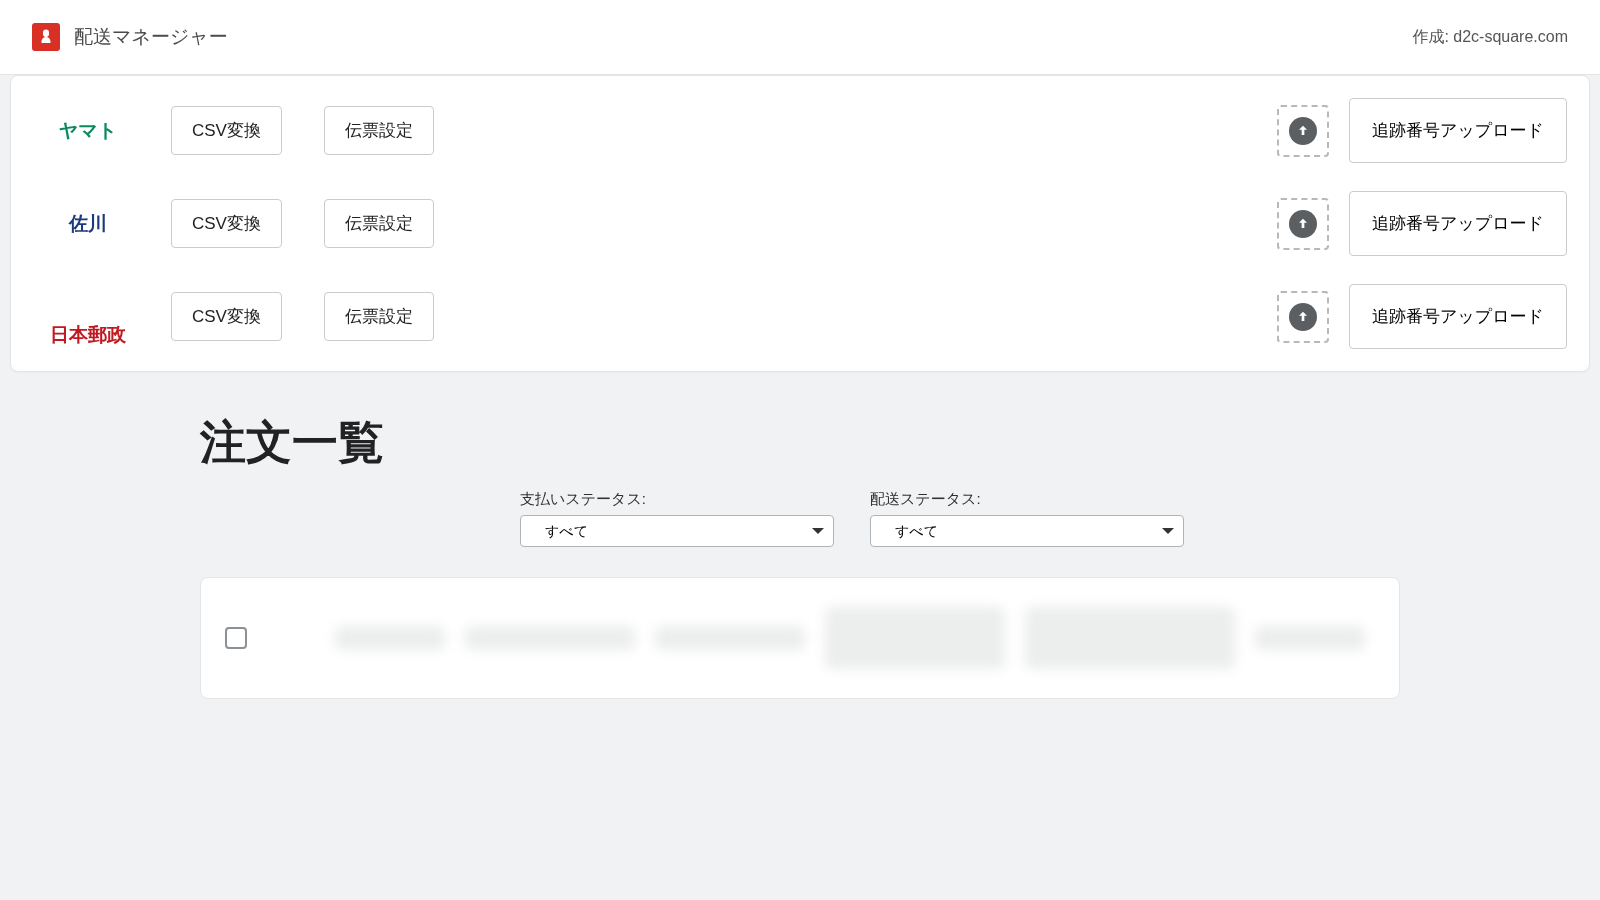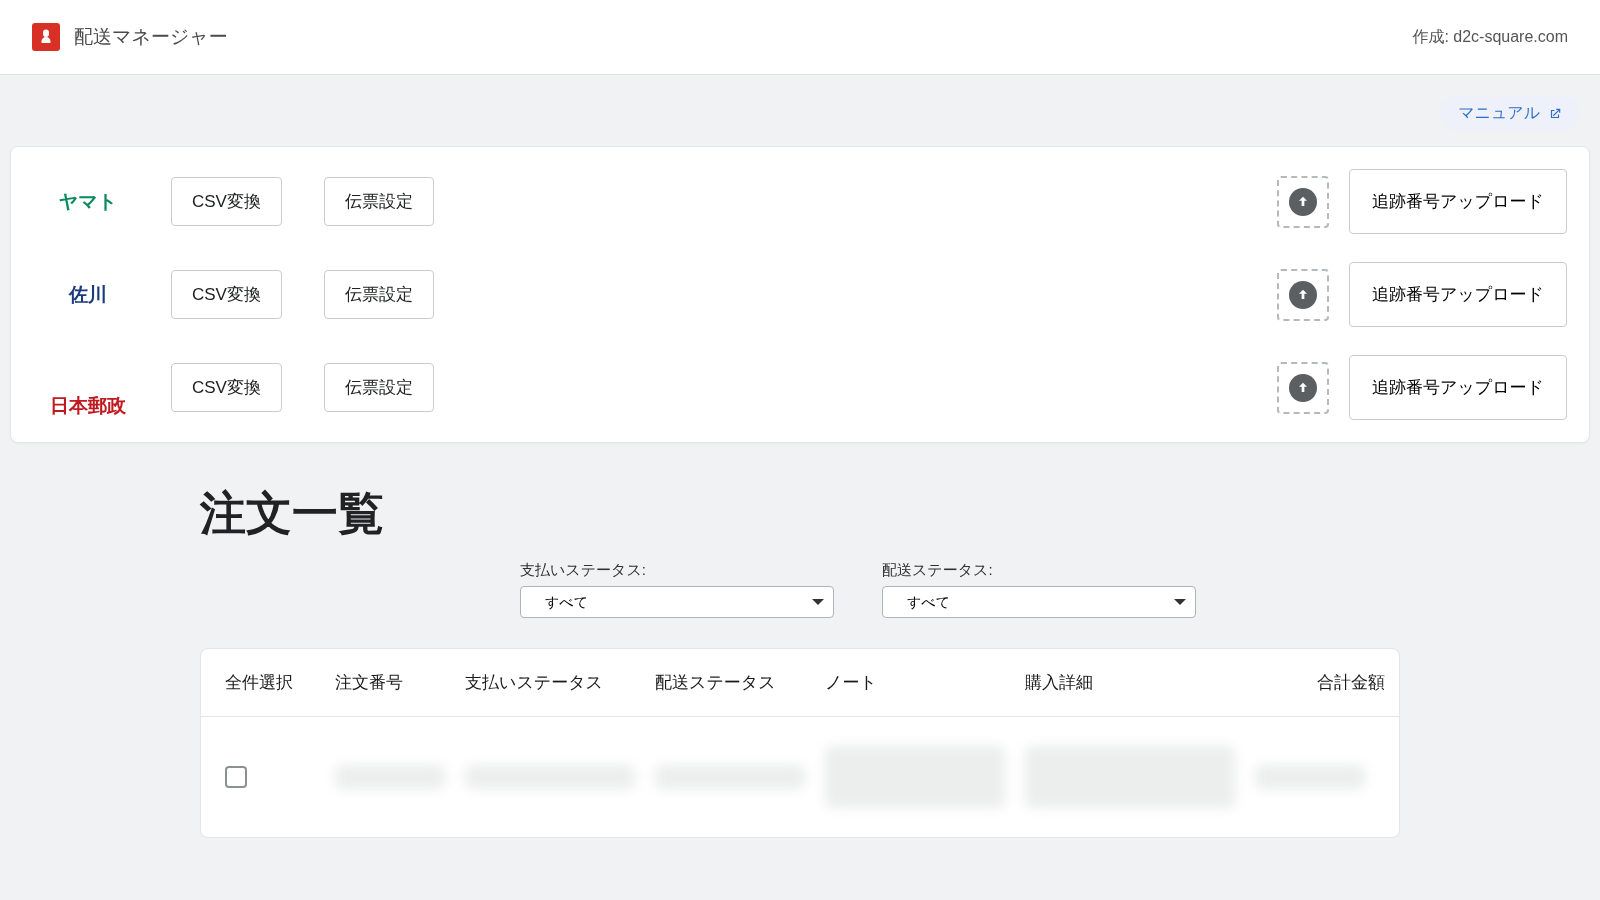--- a/index.html
+++ b/index.html
@@ -134,21 +134,21 @@
   }
   .orders-section {
     max-width: 1220px;
     margin: 40px auto 0;
     padding: 0 10px;
   }
   .orders-title { font-size: 46px; font-weight: 700; margin-bottom: 16px; }
   .filters-row {
     display: flex;
     align-items: flex-end;
-    gap: 48px;
+    gap: 36px;
     margin-bottom: 30px;
     padding-left: 320px;
   }
   .filter-col { display: flex; flex-direction: column; gap: 6px; }
   .filter-label { font-size: 15px; color: #303030; }
   .select {
     width: 314px;
     height: 32px;
     border: 1px solid #aeb4b9;
     border-radius: 4px;
@@ -227,28 +227,20 @@
         </svg>
     </div>
     <div class="app-title">配送マネージャー</div>
   </div>
   <div class="topbar-right">
     <span>作成: </span><span>d2c-square.com</span>
   </div>
 </div>
 
 <div class="page-wrap">
-  <div class="manual-row">
-    <button class="manual-btn">
-      <span>マニュアル</span>
-      <svg viewBox="0 0 24 24">
-          <path d="M14 3h7v7h-2V6.4l-9.3 9.3-1.4-1.4L17.6 5H14V3zM5 5h6v2H7v10h10v-4h2v6H5V5z"></path>
-        </svg>
-    </button>
-  </div>
 
   <div class="card">
     <div class="carrier-list" id="carrier-list">
         <div class="carrier-row">
           <div class="carrier-name carrier-yamato">ヤマト</div>
           <div class="left-btns">
             <button class="btn-plain">CSV変換</button>
             <button class="btn-plain">伝票設定</button>
           </div>
           <div class="spacer"></div>
@@ -317,29 +309,20 @@
         <div class="filter-label">配送ステータス:</div>
         <div class="select-wrap">
           <select class="select">
             <option>すべて</option>
           </select>
         </div>
       </div>
     </div>
 
     <div class="orders-table">
-      <div class="table-head">
-        <div>全件選択</div>
-        <div>注文番号</div>
-        <div>支払いステータス</div>
-        <div>配送ステータス</div>
-        <div>ノート</div>
-        <div>購入詳細</div>
-        <div class="th-right">合計金額</div>
-      </div>
       <div class="table-row">
         <div>
             <div class="chk"></div>
           </div>
         <div>
             <div class="blur-cell"></div>
           </div>
         <div>
             <div class="blur-cell"></div>
           </div>

